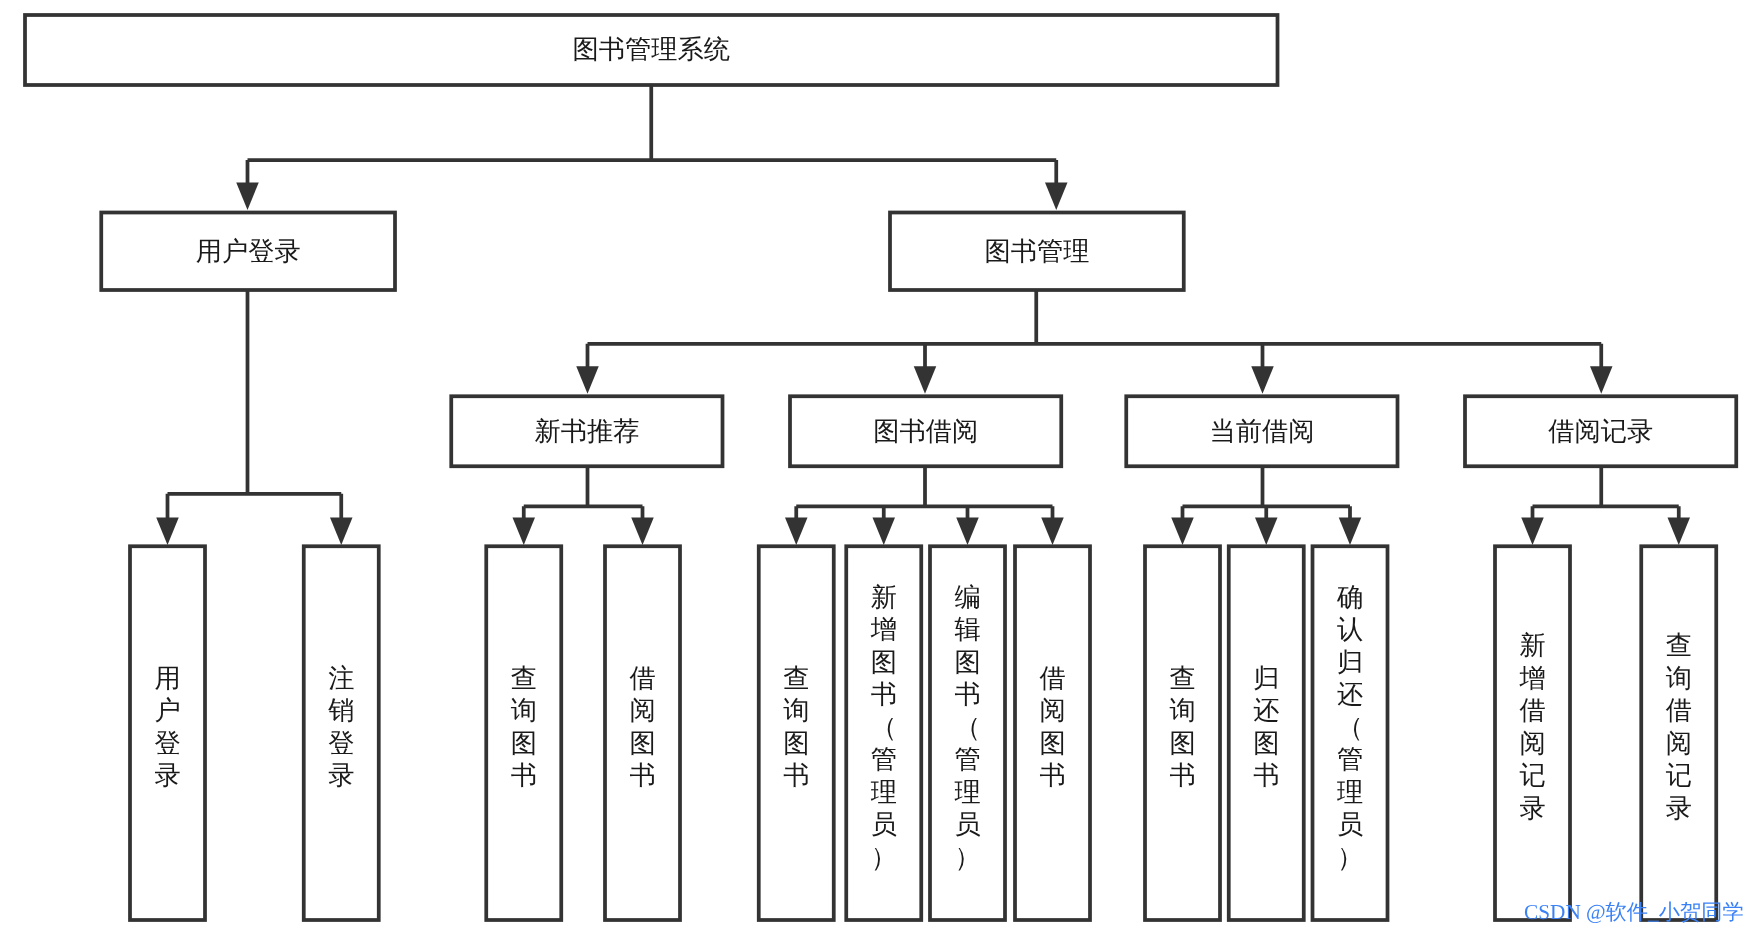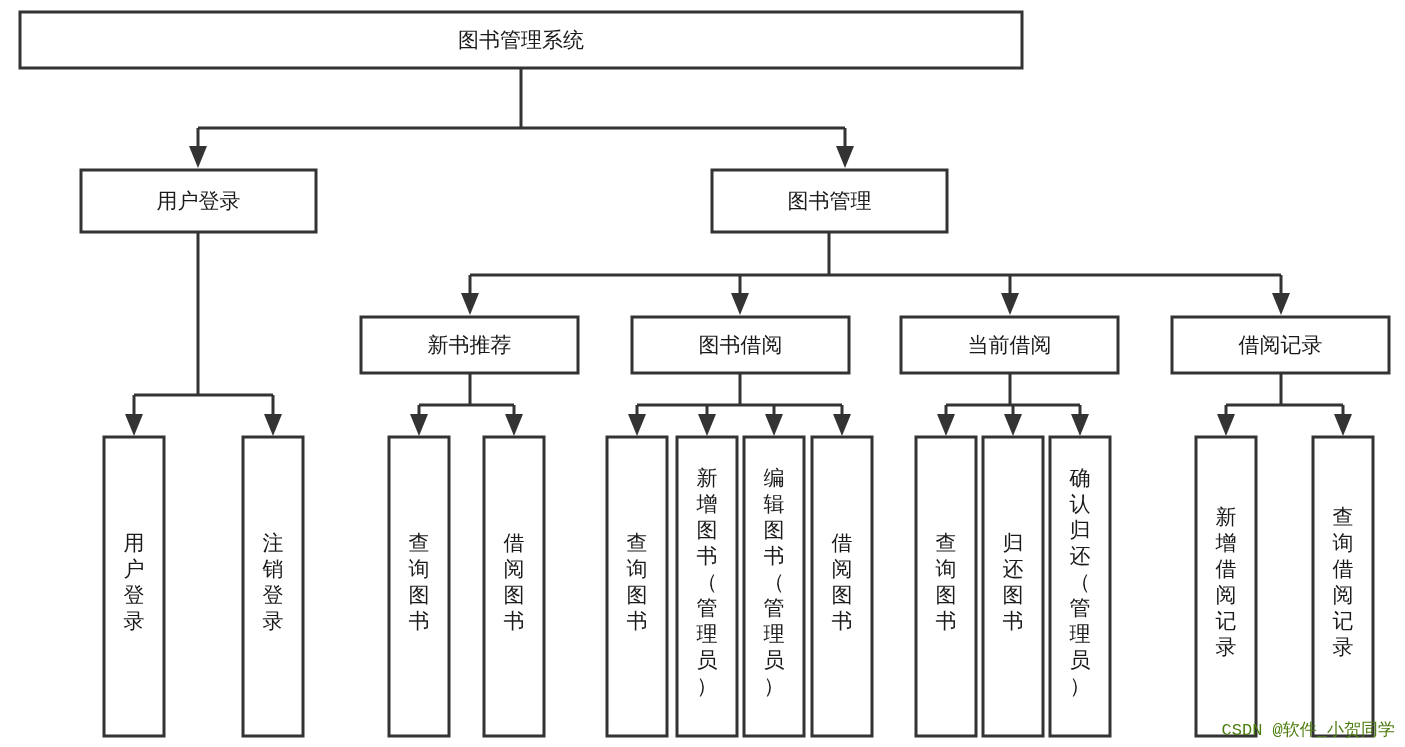--- a/index.html
+++ b/index.html
@@ -47,23 +47,23 @@
   .connector {
     stroke: #333333;
     stroke-width: 3;
     fill: none;
     stroke-linecap: butt;
   }
   .watermark {
     position: absolute;
     right: 10px;
     bottom: 6px;
-    font-family: Liberation Mono, monospace;
+    font-family: Liberation Serif, serif;
     font-size: 17px;
-    color: #4d7c0f;
+    color: #3b82f6;
     white-space: nowrap;
     user-select: none;
   }
 </style>
 </head>
 <body>
 
 <div id="diagram-root">
   <svg class="flow" viewBox="0 0 1405 747" xmlns="http://www.w3.org/2000/svg">
     <g id="connector-layer">

